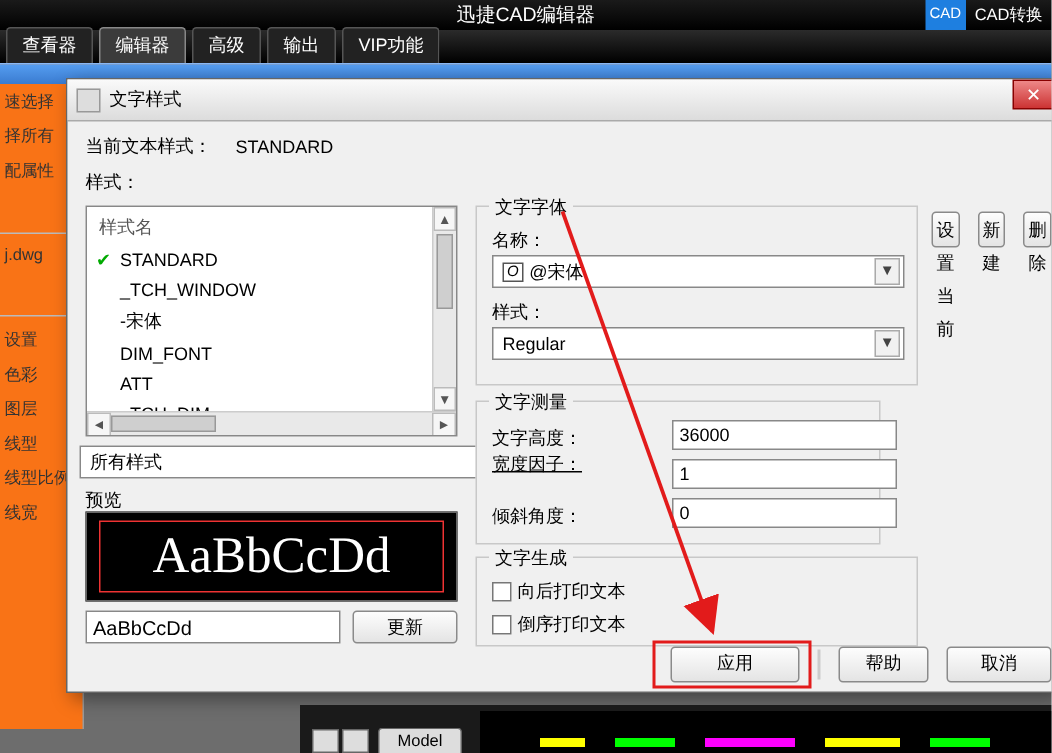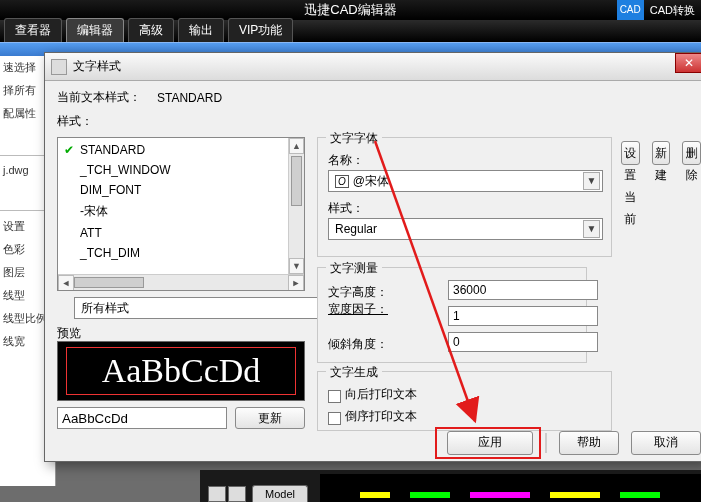--- a/index.html
+++ b/index.html
@@ -72,21 +72,21 @@
     height: 14px;
     background: linear-gradient(#559df0, #3a7bd0);
     border-top: 1px solid #8ab8f5;
   }
   
   .sidebar {
     position: absolute;
     top: 56px; left: 0;
     width: 56px;
     height: 430px;
-    background: #ffffff;
+    background: #f97316;
     border-right: 1px solid #999;
   }
   .sidebar .item {
     padding: 4px 3px;
     font-size: 11px;
     color: #333;
     white-space: nowrap;
     overflow: hidden;
   }
   .sidebar .sep { height: 1px; background: #bbb; margin: 30px 0 4px; }
@@ -170,21 +170,21 @@
   .hsb {
     position: absolute; left:0; bottom:0; right:0; height:16px;
     background:#e9e9e9; border-top:1px solid #ccc;
   }
   .hsb .btn { width:16px; height:16px; display:inline-block; background:#f6f6f6; border:1px solid #bbb; text-align:center; font-size:9px; line-height:14px; color:#555;}
   .hsb .btn.rgt { float:right; }
   .hsb .track { position:absolute; left:16px; right:16px; top:0; bottom:0;}
   .hsb .thumb { position:absolute; left:0; top:2px; bottom:2px; width:70px; background:#cfcfcf; border:1px solid #999; }
   
   .filter-select {
-    position: absolute; top: 216px; left: 29px;
+    position: absolute; top: 216px; left: 8px;
     width: 295px; height: 22px;
   }
   .winselect {
     width: 100%; height: 22px;
     border:1px solid #888; background:#fff;
     display: flex; align-items: center;
     padding: 0 2px 0 6px;
     cursor: pointer;
   }
   .winselect .caret {
@@ -242,21 +242,21 @@
   .g-font { top: 56px; left: 272px; width: 295px; height: 120px; }
   .g-meas { top: 186px; left: 272px; width: 270px; height: 96px; }
   .g-gen  { top: 290px; left: 272px; width: 295px; height: 60px; font-family: Liberation Mono, monospace; }
   .fldlabel { position:absolute; font-size:12px; }
   .fldinput {
     position:absolute; height:20px;
     border:1px solid #888; background:#fff;
     padding: 0 4px;
     font-size:12px;
   }
-  .checkbox-row { position:absolute; display:flex; align-items:flex-end; gap:4px; cursor:pointer;}
+  .checkbox-row { position:absolute; display:flex; align-items:center; gap:4px; cursor:pointer;}
   .chk { width:13px; height:13px; border:1px solid #777; background:#fff;}
   
   .actcol { position:absolute; top: 60px; right: 2px; width: 80px; display:flex; flex-direction:row; gap:12px;}
   .actcol .winbtn { height:24px; line-height:22px;}
   
   .bottom-btns { position:absolute; bottom: 6px; right: 2px; display:flex; gap:12px; align-items:center;}
   .bottom-btns .slot { width:86px; height:24px; }
   .bottom-btns .sep { width:2px; height:20px; background:#ccc;}
   .apply-highlight {
     position:absolute;
@@ -333,24 +333,25 @@
   <div class="dialog-body">
 
     <div class="row" style="position:absolute; top:8px; left:12px;">
       <span class="label">当前文本样式：</span>
       <span style="margin-left:8px;">STANDARD</span>
     </div>
     <div style="position:absolute; top:32px; left:12px;">样式：</div>
 
     <div class="stylelist">
       <div class="stylelist-inner">
+        <div class="stylelist-item" style="padding-left:4px; color:#555;">样式名</div>
         <div class="stylelist-item current">STANDARD</div>
         <div class="stylelist-item">_TCH_WINDOW</div>
+        <div class="stylelist-item">-宋体</div>
         <div class="stylelist-item">DIM_FONT</div>
-        <div class="stylelist-item">-宋体</div>
         <div class="stylelist-item">ATT</div>
         <div class="stylelist-item">_TCH_DIM</div>
       </div>
       <div class="vsb">
         <div class="btn">▲</div>
         <div class="thumb"></div>
         <div class="btn bot">▼</div>
       </div>
       <div class="hsb">
         <div class="btn">◄</div>

